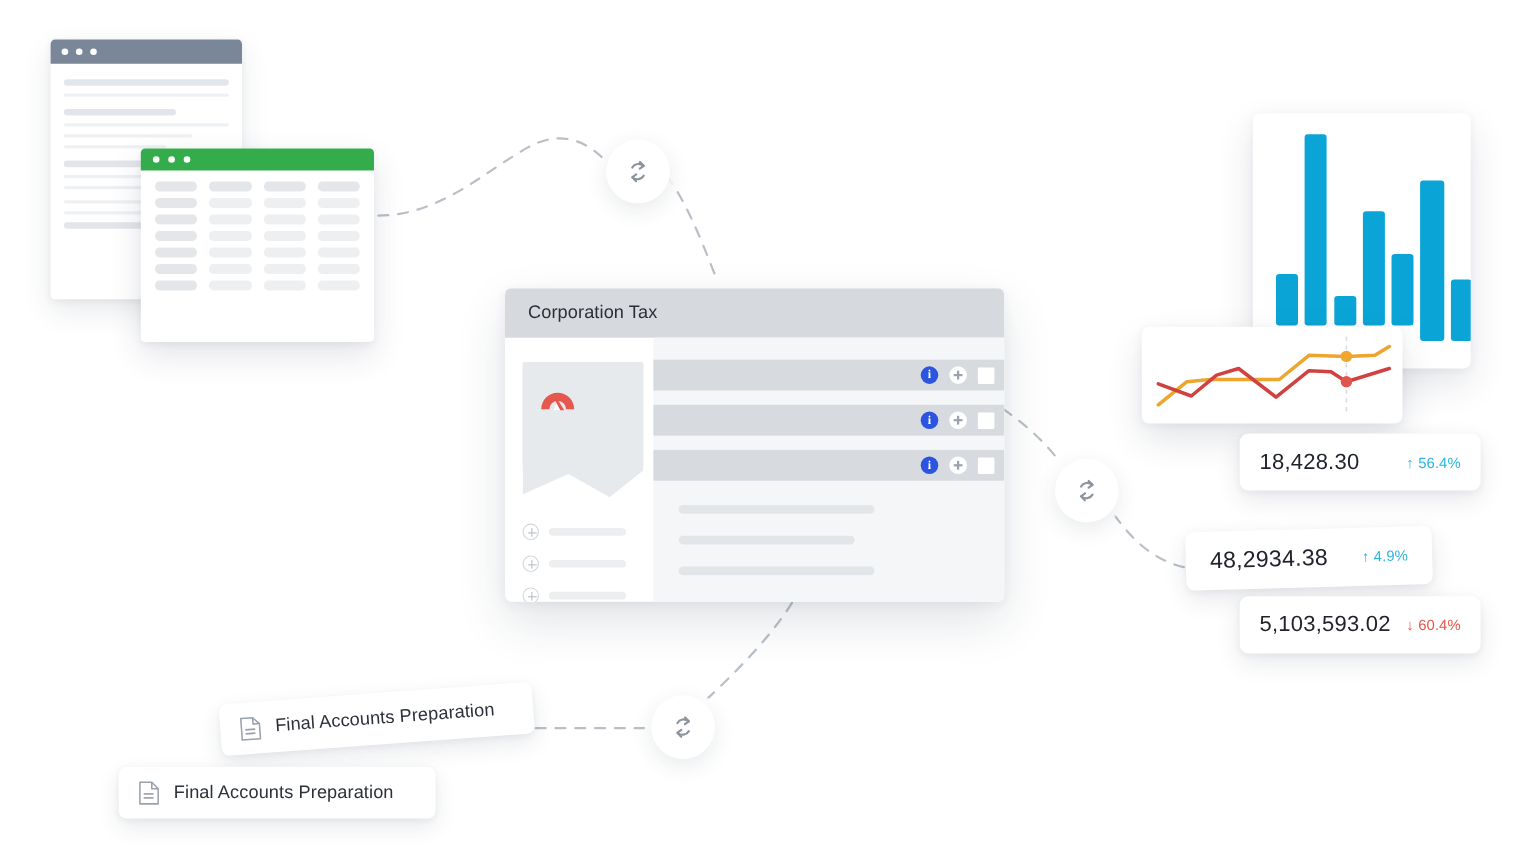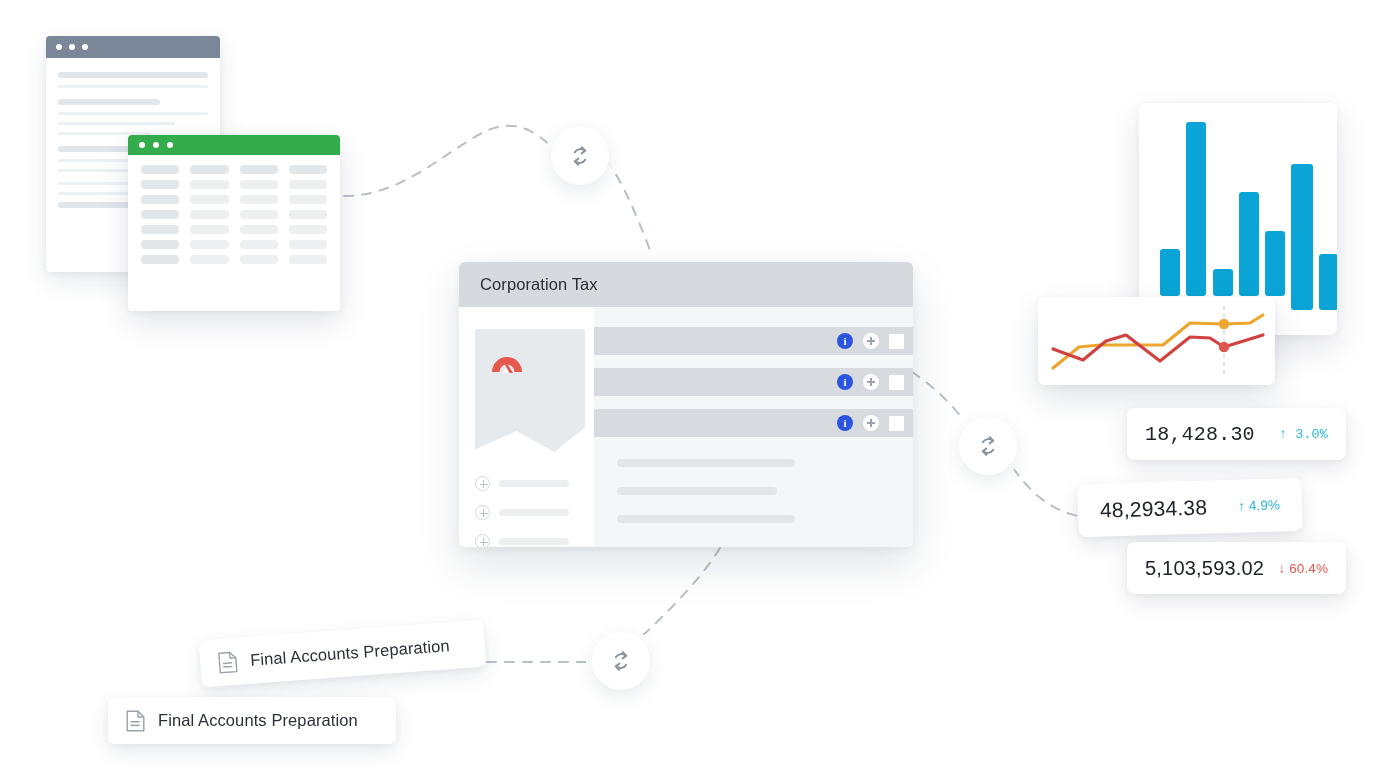--- a/index.html
+++ b/index.html
@@ -125,21 +125,21 @@
   
   .pill {
     background:#ffffff; border-radius:8px;
     box-shadow: 0 8px 22px rgba(32,45,70,.11), 0 2px 6px rgba(32,45,70,.05);
     display:flex; align-items:center;
   }
   .pill .val { font-size:20px; color:#20242a; letter-spacing:.2px; }
   .pill .chg { font-size:13.5px; letter-spacing:.1px; }
   .chg.up { color:#29b6e0; }
   .chg.down { color:#e4574c; }
-  .p1 { left:1127px; top:408px; width:219px; height:52px; padding:0 18px 0 18px; justify-content:space-between;font-family:Liberation Mono, monospace; }
+  .p1 { left:1127px; top:394px; width:219px; height:52px; padding:0 18px 0 18px; justify-content:space-between; }
   .p2 { left:1078px; top:481px; width:224px; height:53px; padding:0 22px 0 22px; justify-content:space-between;
         transform: rotate(-1.6deg); }
   .p2 .val { font-size:21px; }
   .p3 { left:1127px; top:542px; width:219px; height:52px; padding:0 18px 0 18px; justify-content:space-between; }
 
   
   .chip {
     background:#ffffff; border-radius:7px;
     box-shadow: 0 8px 20px rgba(32,45,70,.10), 0 2px 6px rgba(32,45,70,.05);
     display:flex; align-items:center; gap:13px; padding-left:18px;
@@ -301,21 +301,21 @@
       <line x1="186" y1="9" x2="186" y2="78" stroke="#d9dde1" stroke-width="1.5" stroke-dasharray="4 4"></line>
       <polyline fill="none" stroke="#eda52e" stroke-width="3.2" stroke-linejoin="round" stroke-linecap="round" points="15,71 41,50 62,48 92,48 125,48 152,26 186,27 212,26 225,18"></polyline>
       <polyline fill="none" stroke="#d1413f" stroke-width="3.2" stroke-linejoin="round" stroke-linecap="round" points="15,52 45,63 68,44 88,38 122,64 152,40 172,41 186,50 225,38"></polyline>
       <circle cx="186" cy="27" r="5.2" fill="#f0a72f"></circle>
       <circle cx="186" cy="50" r="5.2" fill="#e0564c"></circle>
     </svg>
   </div>
 
   <div class="abs pill p1">
     <span class="val">18,428.30</span>
-    <span class="chg up"><span>↑</span> <span>3.0%</span></span>
+    <span class="chg up"><span>↑</span> <span>56.4%</span></span>
   </div>
   <div class="abs pill p2">
     <span class="val">48,2934.38</span>
     <span class="chg up"><span>↑</span> <span>4.9%</span></span>
   </div>
   <div class="abs pill p3">
     <span class="val">5,103,593.02</span>
     <span class="chg down"><span>↓</span> <span>60.4%</span></span>
   </div>
 

